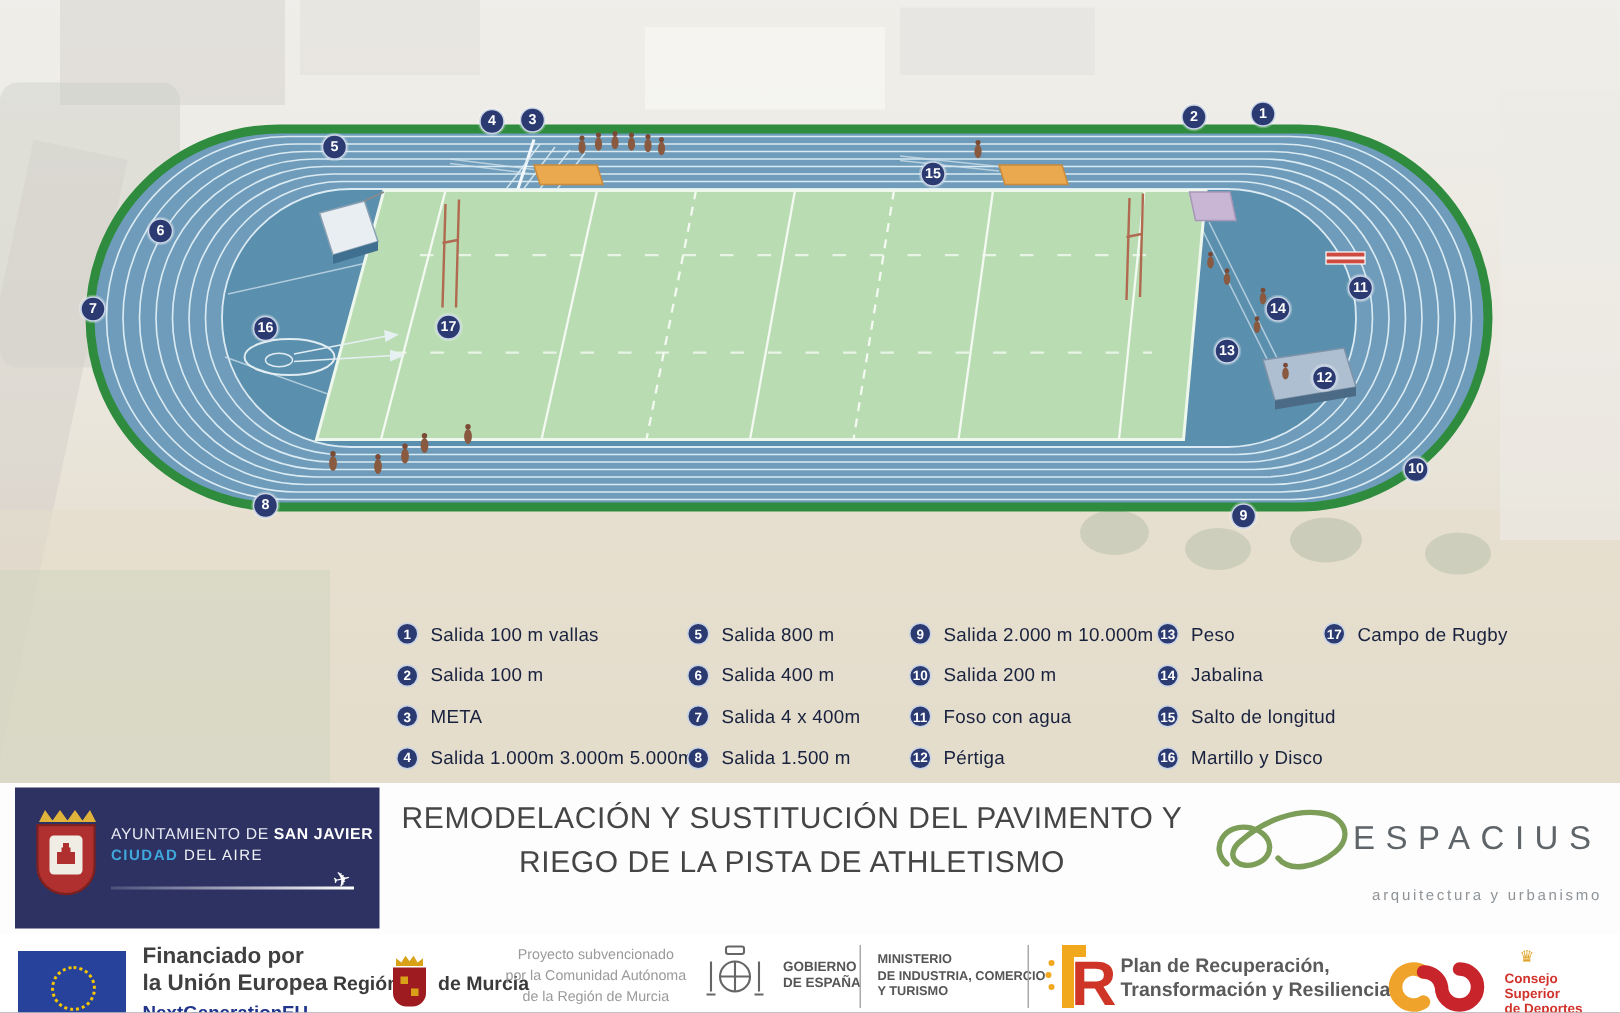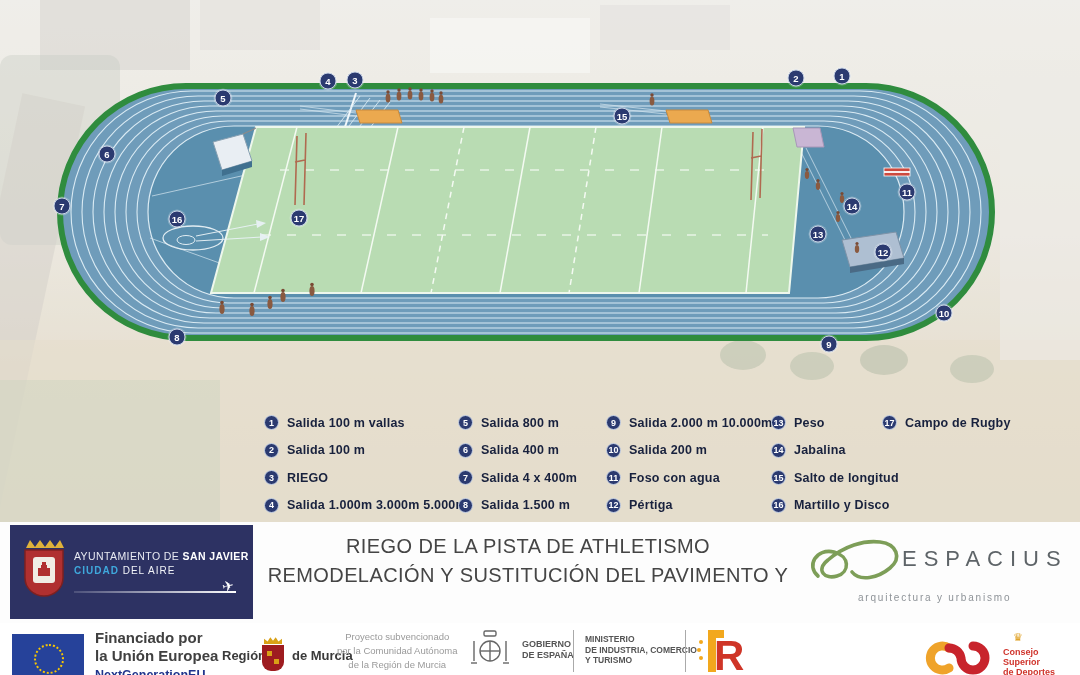--- a/index.html
+++ b/index.html
@@ -17,38 +17,38 @@
          color:#fff;font-size:9.5px;font-weight:bold;display:flex;align-items:center;justify-content:center;
          transform:translate(-50%,-50%);border:1px solid #c9d4e6;box-sizing:border-box;
          box-shadow:0 0 0 1px rgba(255,255,255,.25);}
   
   #legend{position:absolute;left:0;top:413px;width:1080px;height:110px;}
   .lcol{position:absolute;top:0;}
   .lrow{display:flex;align-items:center;height:19px;margin-bottom:8.5px;}
   .lnum{flex:0 0 15px;width:15px;height:15px;border-radius:50%;background:#2b3a70;color:#fff;
         font-size:9px;font-weight:bold;display:flex;align-items:center;justify-content:center;
         border:1px solid #c9d4e6;box-sizing:border-box;margin-right:8px;}
-  .ltext{font-size:12.5px;font-weight:bold;color:#18213d;white-space:nowrap;letter-spacing:.2px;}
+  .ltext{font-size:12.5px;font-weight:normal;color:#18213d;white-space:nowrap;letter-spacing:.2px;}
   
   #footer{position:absolute;left:0;top:522px;width:1080px;height:101px;background:#fdfdfd;padding-left:12px;}
   #muni{position:absolute;left:10px;top:3px;width:243px;height:94px;background:#2d3263;}
   #muni .emblem{position:absolute;left:12px;top:13px;}
   #muni .l1{position:absolute;left:64px;top:25px;font-size:10.5px;color:#e8eaf2;letter-spacing:.4px;white-space:nowrap;}
   #muni .l1 b{color:#fff;}
   #muni .l2{position:absolute;left:64px;top:40px;font-size:10px;font-weight:bold;letter-spacing:1px;white-space:nowrap;}
   #muni .l2 .blue{color:#3fa8dc;}
   #muni .l2 .white{color:#f2f4f8;font-weight:normal;}
   #muni .plane-line{position:absolute;left:64px;top:66px;width:162px;height:2px;
         background:linear-gradient(90deg,rgba(255,255,255,.15),#fff);}
   #muni .plane{position:absolute;left:212px;top:53px;color:#fff;font-size:14px;transform:rotate(-12deg);}
   #proj-title{position:absolute;left:258px;top:10px;width:540px;text-align:center;color:#454545;}
   #proj-title div{font-size:20px;letter-spacing:.4px;line-height:29px;}
   #espacius{position:absolute;left:798px;top:0;width:282px;height:101px;}
   #espacius .name{position:absolute;left:104px;top:24px;font-size:22px;color:#5e6468;letter-spacing:7px;text-align:right;}
-  #espacius .tag{position:absolute;left:60px;top:70px;width:210px;text-align:left;font-size:10px;
+  #espacius .tag{position:absolute;left:60px;top:70px;width:210px;text-align:right;font-size:10px;
         color:#8e9398;letter-spacing:1.8px;}
   
   #funding{position:absolute;left:0;top:623px;width:1080px;height:52px;background:#fff;}
   #eu-flag{position:absolute;left:12px;top:11px;width:72px;height:48px;background:#26429a;}
   #eu-flag .stars{position:absolute;left:22px;top:10px;width:26px;height:26px;border:2px dotted #f7c600;border-radius:50%;}
   #eu-text{position:absolute;left:95px;top:6px;color:#404040;font-weight:bold;font-size:15px;line-height:18px;white-space:nowrap;}
   #eu-next{position:absolute;left:95px;top:45px;color:#20348c;font-weight:bold;font-size:12.5px;white-space:nowrap;}
   .reg-txt{position:absolute;top:25px;color:#3a3a3a;font-weight:bold;font-size:13px;white-space:nowrap;}
   #murcia-shield{position:absolute;left:262px;top:20px;width:22px;height:30px;}
   #murcia-shield .crown{position:absolute;left:2px;top:-7px;width:18px;height:8px;background:#d9a117;
@@ -254,21 +254,21 @@
           <div class="lrow">
             <span class="lnum">1</span>
             <span class="ltext">Salida 100 m vallas</span>
           </div>
           <div class="lrow">
             <span class="lnum">2</span>
             <span class="ltext">Salida 100 m</span>
           </div>
           <div class="lrow">
             <span class="lnum">3</span>
-            <span class="ltext">RIEGO</span>
+            <span class="ltext">META</span>
           </div>
           <div class="lrow">
             <span class="lnum">4</span>
             <span class="ltext">Salida 1.000m 3.000m 5.000m</span>
           </div>
         </div>
         <div class="lcol" style="left: 458px;">
           <div class="lrow">
             <span class="lnum">5</span>
             <span class="ltext">Salida 800 m</span>
@@ -340,22 +340,22 @@
         <path d="M16,38 v-8 h3 v-3 h6 v3 h3 v8 Z" fill="#b03030"></path>
         <rect x="20" y="24" width="4" height="4" fill="#b03030"></rect>
       </svg>
       <div class="l1"><span>AYUNTAMIENTO DE </span><b>SAN JAVIER</b></div>
       <div class="l2"><span class="blue">CIUDAD</span><span class="white"> DEL AIRE</span></div>
       <div class="plane-line"></div>
       <div class="plane">✈</div>
     </div>
 
     <div id="proj-title">
+      <div>REMODELACIÓN Y SUSTITUCIÓN DEL PAVIMENTO Y</div>
       <div>RIEGO DE LA PISTA DE ATHLETISMO</div>
-      <div>REMODELACIÓN Y SUSTITUCIÓN DEL PAVIMENTO Y</div>
     </div>
 
     <div id="espacius">
       <svg width="104" height="64" viewBox="0 0 104 64" style="position:absolute;left:6px;top:8px;">
         <path d="M14,46 C2,36 12,18 30,22 C46,26 46,42 33,46 C21,50 11,40 24,30 C40,16 60,10 76,12 C93,14 98,28 86,38 C74,48 56,52 48,42" stroke="#7d9e58" stroke-width="3.6" fill="none" stroke-linecap="round"></path>
       </svg>
       <div class="name">ESPACIUS</div>
       <div class="tag">arquitectura y urbanismo</div>
     </div>
   </div>
@@ -409,20 +409,24 @@
     </div>
     <div class="vdiv" style="left:685px;"></div>
 
     <svg id="tr-logo" width="50" height="50" viewBox="0 0 50 50">
       <circle cx="7" cy="16" r="2" fill="#f2a81d"></circle>
       <circle cx="5" cy="24" r="2" fill="#f2a81d"></circle>
       <circle cx="7" cy="32" r="2" fill="#f2a81d"></circle>
       <path d="M14,4 h16 v8 h-8 v34 h-8 Z" fill="#f2a81d"></path>
       <text x="20" y="44" font-family="Liberation Sans, sans-serif" font-size="42" font-weight="bold" fill="#cf3527">R</text>
     </svg>
+    <div id="plan-text">
+      <div>Plan de Recuperación,</div>
+      <div>Transformación y Resiliencia</div>
+    </div>
 
     <svg id="csd-logo" width="80" height="40" viewBox="0 0 80 40">
       <g fill="none" stroke-width="9" stroke-linecap="round">
         <path d="M34,10 A12,12 0 1 0 34,30" stroke="#efa32a"></path>
         <path d="M34,10 A12,12 0 0 1 46,20 A12,12 0 1 0 70,20 A12,12 0 0 0 58,8" stroke="#c8242c"></path>
       </g>
     </svg>
     <div id="csd-crown">♛</div>
     <div id="csd-text">
       <div>Consejo</div>

